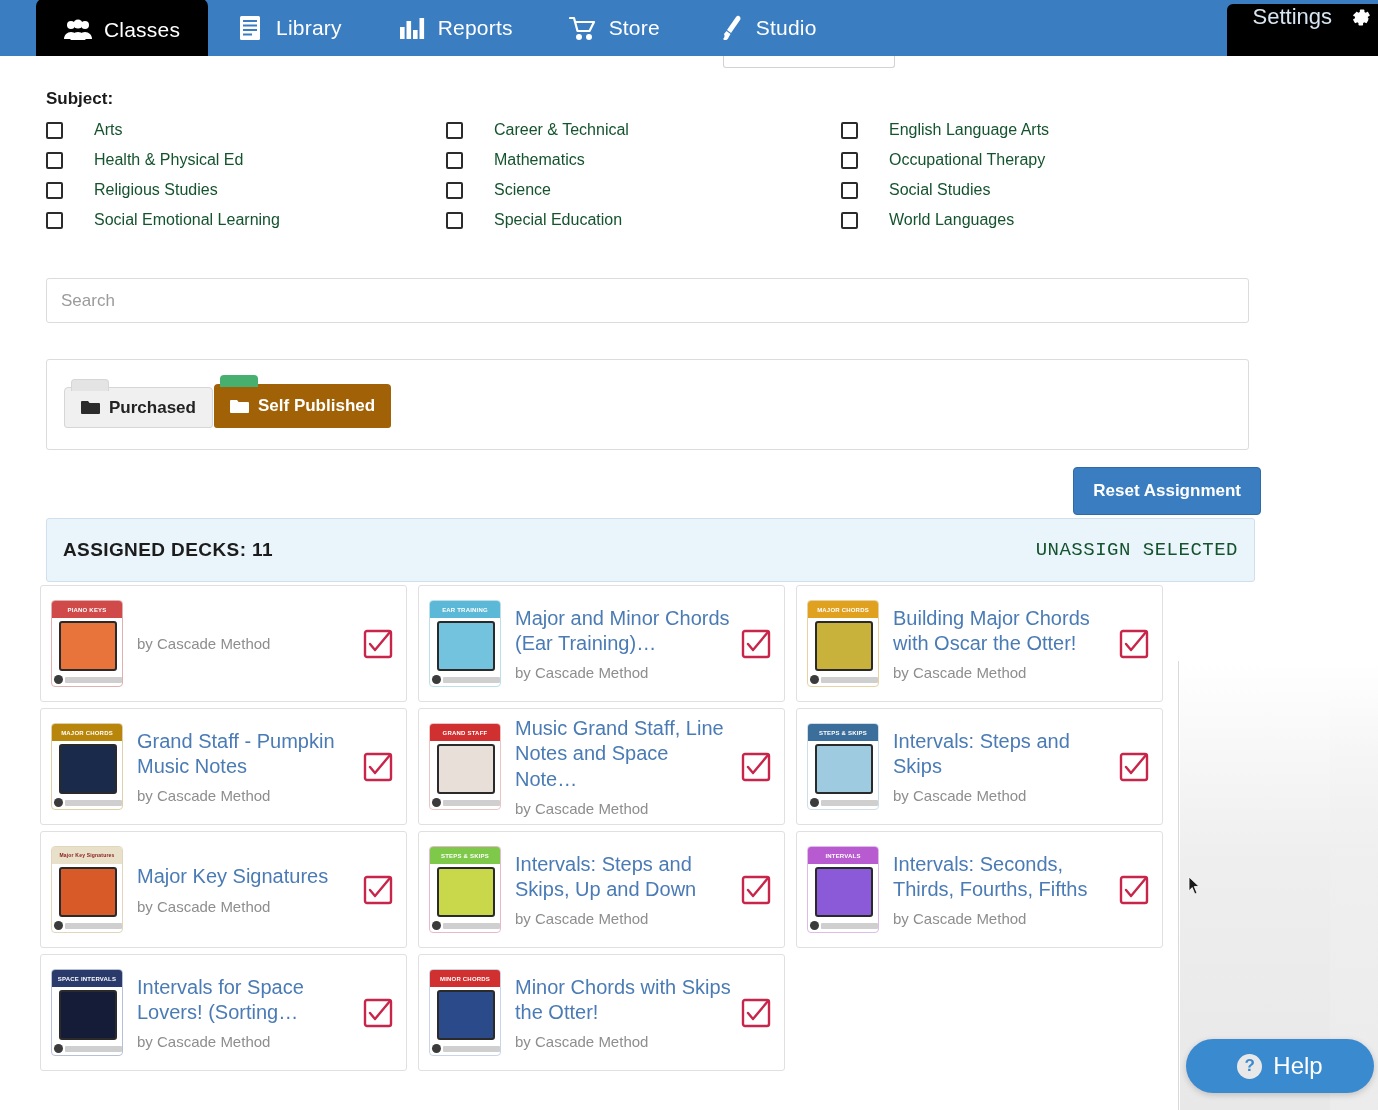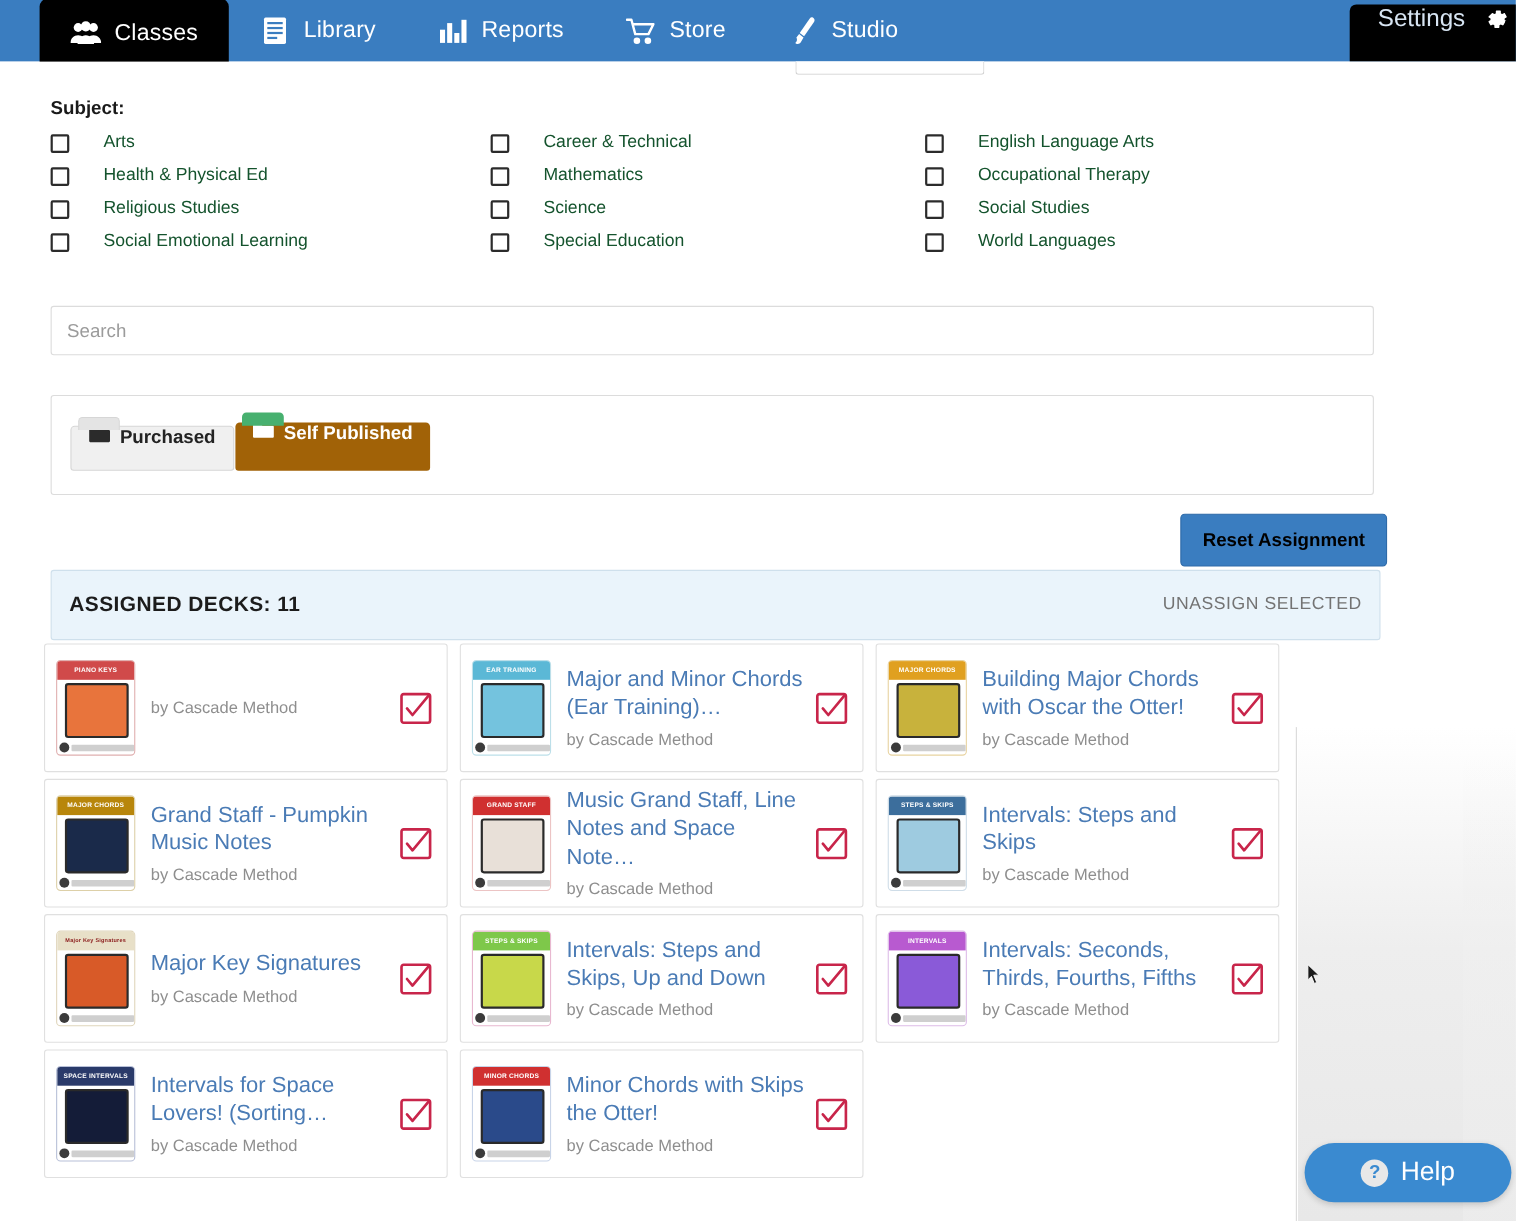--- a/index.html
+++ b/index.html
@@ -115,21 +115,21 @@
   .folders-panel {
     position: absolute;
     left: 46px; top: 303px;
     width: 1203px; height: 91px;
     border: 1px solid #dcdcdc;
     border-radius: 3px;
     background: #fff;
   }
   .folder-tab {
     position: absolute;
-    display: flex; gap: 9px;
+    display: flex; align-items: center; gap: 9px;
     font-size: 17px; font-weight: bold;
     cursor: pointer;
     border-radius: 4px 4px 3px 3px;
     padding: 0 16px;
   }
   .folder-tab .tab-top {
     position: absolute;
     top: -9px; left: 6px;
     width: 38px; height: 12px;
     border-radius: 4px 4px 0 0;
@@ -149,21 +149,21 @@
     color: #ffffff;
   }
   .folder-self .tab-top { background: #47b06f; }
   .folder-icon { width: 19px; height: 15px; display: inline-block; flex: 0 0 19px; }
 
   
   .reset-btn {
     position: absolute;
     right: 117px; top: 411px;
     background: #3a7dc0;
-    color: #000000;
+    color: #ffffff;
     border: 1px solid #2e6aa8;
     border-radius: 4px;
     font-size: 17px;
     font-weight: bold;
     padding: 13px 19px;
     cursor: pointer;
     font-family: "Liberation Sans", sans-serif;
   }
 
   
@@ -179,24 +179,25 @@
     justify-content: space-between;
     padding: 0 16px;
   }
   .assigned-label {
     font-size: 19px;
     font-weight: bold;
     color: #1c1c1c;
     letter-spacing: .4px;
   }
   .unassign-link {
-    font-size: 16px;
-    color: #737373;
+    font-size: 19px;
+    color: #14532d;
     letter-spacing: .5px;
     cursor: pointer;
+    font-family: Liberation Mono, monospace;
   }
 
   
   .deck-grid {
     position: absolute;
     left: 40px; top: 529px;
     width: 1140px;
     display: grid;
     grid-template-columns: repeat(3, 367px);
     column-gap: 11px;

